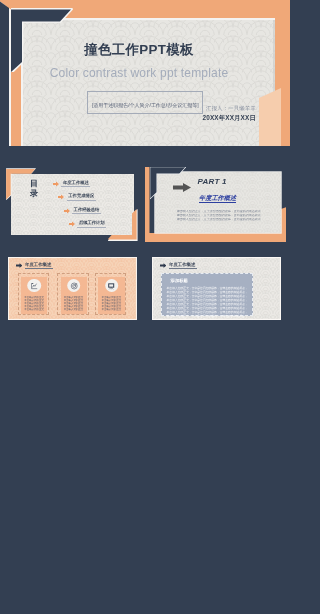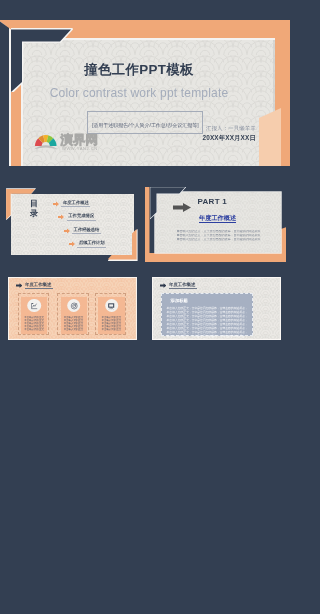--- a/index.html
+++ b/index.html
@@ -6,21 +6,21 @@
   html,body{margin:0;padding:0;}
   body{
     width:290px;height:614px;overflow:hidden;
     background:#333f52;
     font-family:"Liberation Sans",sans-serif;
     -webkit-font-smoothing:antialiased;
   }
   .sheet{position:relative;width:290px;height:614px;background:#333f52;overflow:hidden;}
 
   
-  .slide{position:absolute;overflow:hidden;background:#333f52;margin-top:20px;}
+  .slide{position:absolute;overflow:hidden;background:#333f52;}
   .slide.cover{left:0;top:0;width:290px;height:146px;}
   .col-l{left:0.6px;width:141.4px;}
   .col-r{left:144.6px;width:141.9px;}
   .row{height:75px;}
   .r1{top:167px}.r2{top:248px}
 
   
   .wave{position:absolute;inset:0;pointer-events:none;}
   .wave svg{display:block;width:100%;height:100%;}
 
@@ -67,21 +67,21 @@
   .toc .tc-list{position:absolute;left:52.5px;top:13.6px;}
   .toc .tc-item{display:flex;align-items:center;gap:2.4px;height:6px;margin-bottom:7.5px;}
   .toc .tc-item .lbl{font-size:4.3px;line-height:5px;color:#333f52;font-weight:bold;border-bottom:.4px solid #aab0bd;padding:0 1.5px 1.3px;white-space:nowrap;}
   .ar{flex:0 0 auto;display:block;}
   .toc .i0{margin-left:0}
   .toc .i1{margin-left:5.3px}
   .toc .i2{margin-left:10.6px}
   .toc .i3{margin-left:15.9px}
 
   
-  .part{background:#333f52;}
+  .part{background:#333f52;font-style:italic;}
   .part .pt-orange{position:absolute;left:0.3px;top:0;width:142px;height:75px;background:#f0a878;
      clip-path:polygon(0 0, 4.6px 0, 4.6px 66px, 136px 66px, 136px 42px, 141.6px 40px, 141.6px 75px, 0 75px);}
   .part .pt-paper{position:absolute;left:10.5px;top:4.7px;width:126px;height:61.5px;background:#e7e6e2;overflow:hidden;
      box-shadow:0 0 0 .7px #f3f2f0;}
   .part .pt-brk{position:absolute;left:5.7px;top:0.3px;width:35px;height:31px;background:#333f52;
      clip-path:polygon(0 0, 35px 0, 29px 6.2px, 6.2px 6.2px, 6.2px 25px, 0 31px);}
   .part .pt-brk.edge{background:#eef0f3;left:5.2px;top:0;width:36.5px;height:32.5px;
      clip-path:polygon(0 0, 36.5px 0, 30px 7.2px, 7.2px 7.2px, 7.2px 26px, 0 32.5px);}
   .part .pt-label{position:absolute;left:53px;top:10.5px;font-size:8px;line-height:8px;font-weight:bold;color:#333f52;letter-spacing:.25px;}
   .part .pt-arrow{position:absolute;left:28px;top:11px;}
@@ -172,35 +172,20 @@
         </div>
       <div class="cv-title">撞色工作PPT模板</div>
       <div class="cv-sub">Color contrast work ppt template</div>
       <div class="cv-tagbox">
         <span class="cv-tag">[适用于述职报告/个人简介/工作总结/会议汇报等]</span>
       </div>
       <div class="cv-meta">
         <div class="m1">汇报人：一只懒羊羊</div>
         <div class="m2">20XX年XX月XX日</div>
       </div>
-      <div class="wmark">
-        <svg viewBox="0 0 168 48" width="84" height="24">
-          <g transform="translate(2,6)">
-            <path d="M2 30 A22 22 0 0 1 8.4 14.5 L23.5 30 Z" fill="#dd4b4f"></path>
-            <path d="M8.4 14.5 A22 22 0 0 1 18.3 8.6 L23.5 30 Z" fill="#e08c33"></path>
-            <path d="M18.3 8.6 A22 22 0 0 1 28.7 8.6 L23.5 30 Z" fill="#f2b229"></path>
-            <path d="M28.7 8.6 A22 22 0 0 1 38.6 14.5 L23.5 30 Z" fill="#8cc63e"></path>
-            <path d="M38.6 14.5 A22 22 0 0 1 45 30 L23.5 30 Z" fill="#1aa79f"></path>
-            <circle cx="23.5" cy="30" r="8" fill="#e7e6e2"></circle>
-            <path d="M0 36.5 Q23.5 20 47 36.5 Q23.5 29.5 0 36.5 Z" fill="#bdbdbb"></path>
-          </g>
-          <text x="55" y="32" font-family="'Liberation Sans',sans-serif" font-size="25" font-weight="bold" fill="none" stroke="#a8a8a6" stroke-width="1.6">演界网</text>
-          <text x="58" y="44" font-family="'Liberation Sans',sans-serif" font-size="8.2" letter-spacing="1.1" fill="#b0b0ae">WWW.YANJ.CN</text>
-        </svg>
-      </div>
     </div>
     <div class="cv-peachbr"></div>
     <div class="cv-bracket edge"></div>
     <div class="cv-bracket"></div>
     <div class="cv-navybar edge"></div>
     <div class="cv-navybar"></div>
   </div>
 
   <div class="slide toc col-l row r1">
     <div class="tc-paper">

